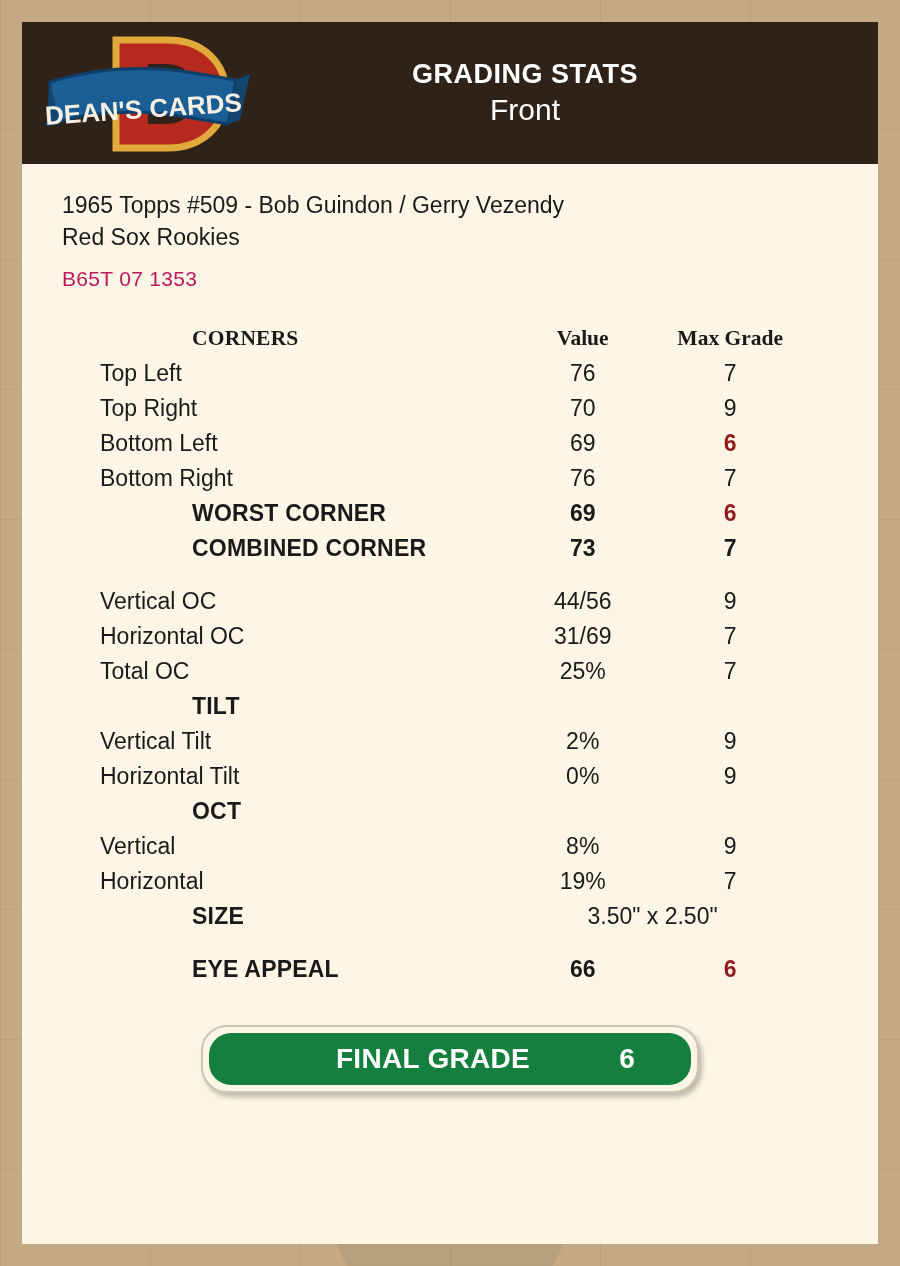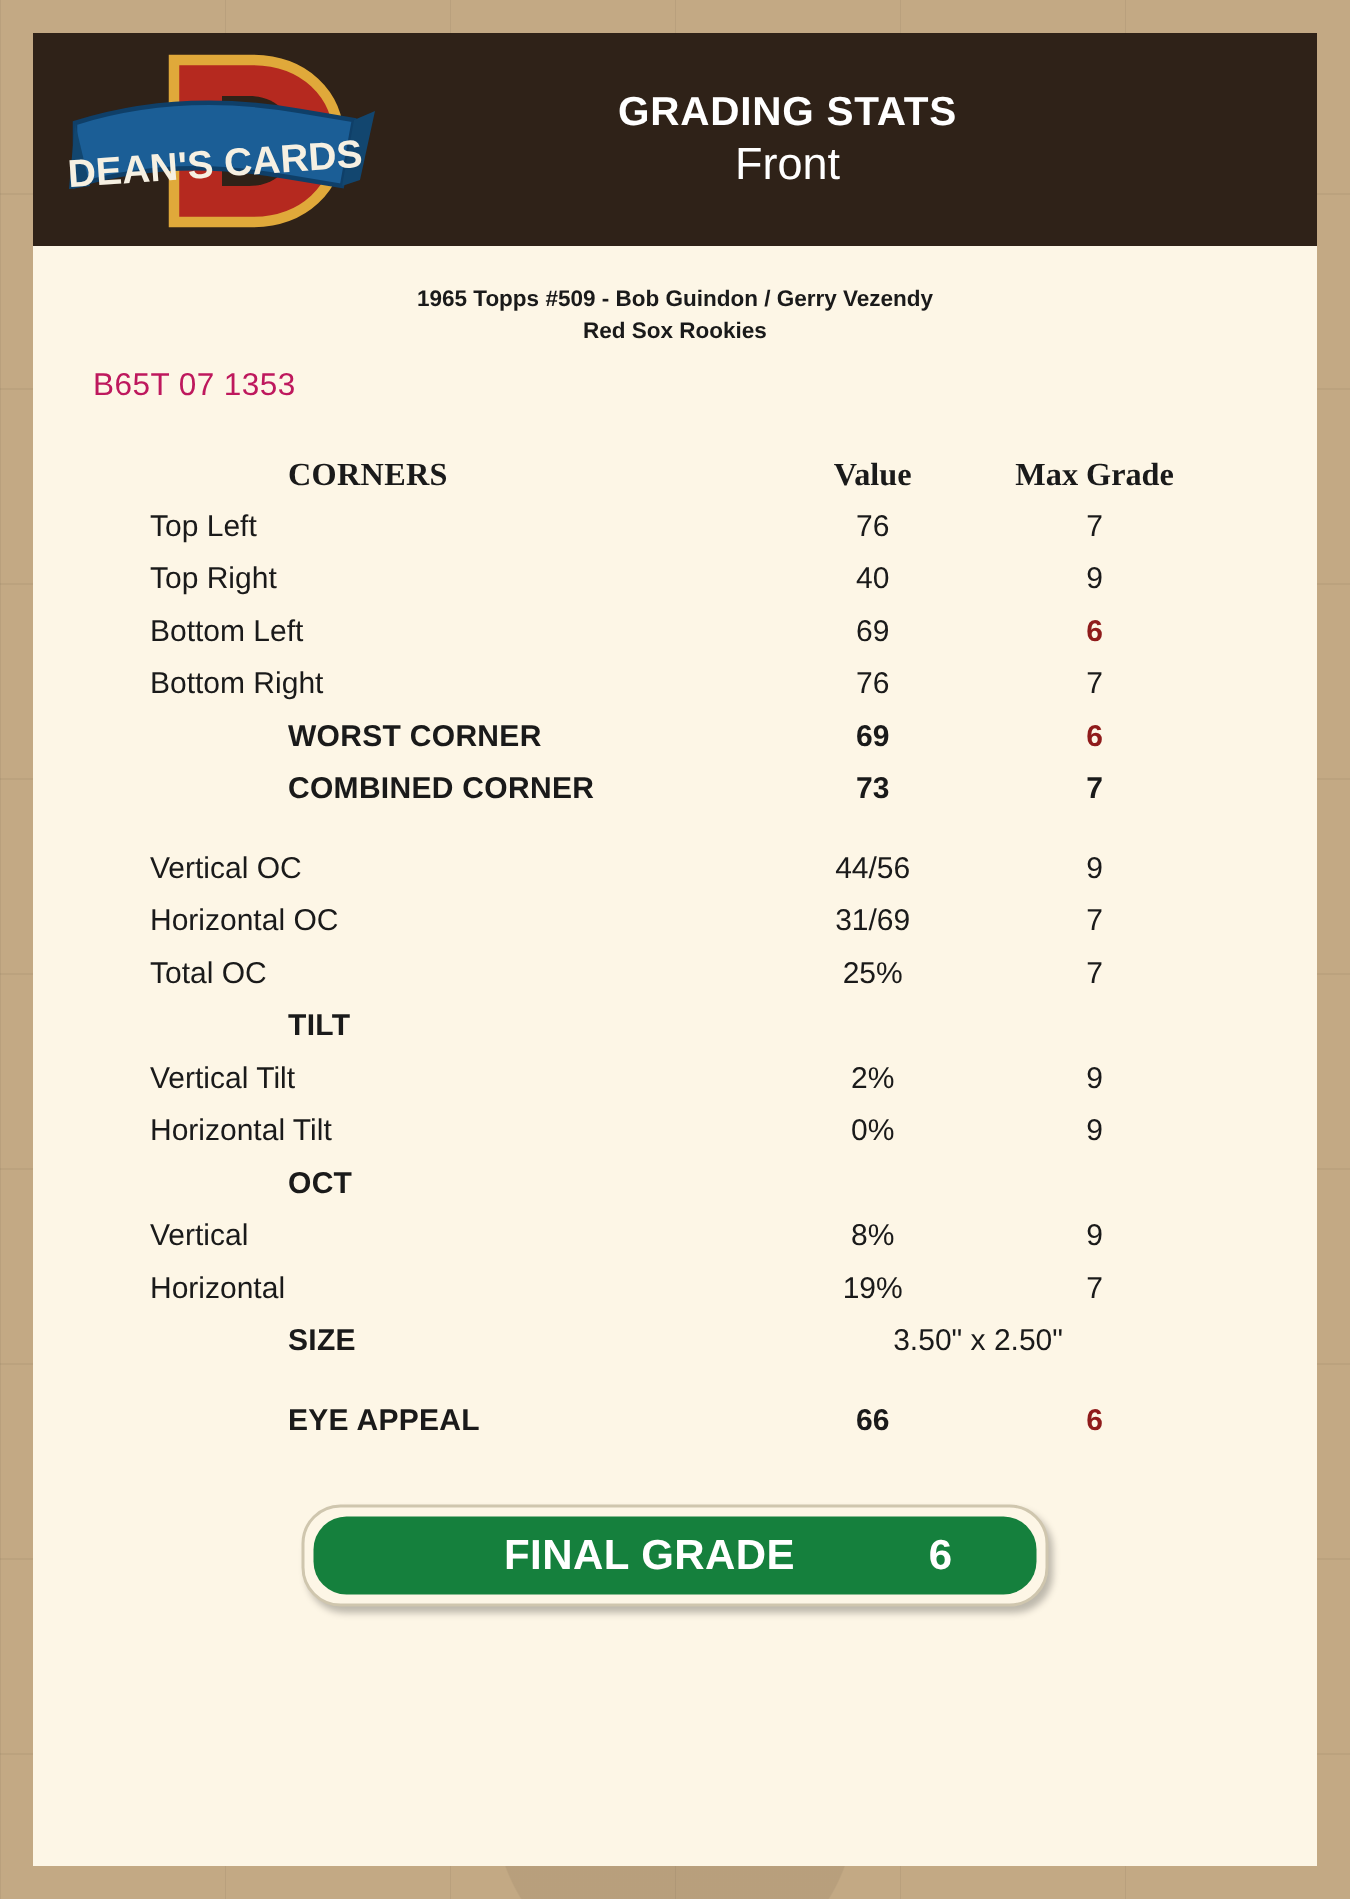--- a/index.html
+++ b/index.html
@@ -69,23 +69,23 @@
     font-size: 30px;
     font-weight: normal;
     margin-top: 4px;
     line-height: 1.1;
   }
 
   .body {
     padding: 26px 40px 0 40px;
   }
   .card-title {
-    text-align: center;
-    font-size: 15px;
-    font-weight: bold;
+    text-align: left;
+    font-size: 23px;
+    font-weight: normal;
     color: #1a1a1a;
     line-height: 1.38;
     white-space: pre-line;
   }
   .card-code {
     text-align: left;
     font-size: 21px;
     color: #be185d;
     margin-top: 14px;
     letter-spacing: 0.3px;
@@ -94,21 +94,21 @@
   table.stats {
     margin: 30px auto 0 auto;
     border-collapse: collapse;
     width: 700px;
     color: #1a1a1a;
   }
   table.stats td {
     padding: 0;
     height: 35px;
     vertical-align: middle;
-    font-size: 20px;
+    font-size: 23px;
   }
   td.c-label { width: 360px; text-align: left; padding-left: 112px; }
   td.c-value { width: 180px; text-align: center; }
   td.c-grade { width: 160px; text-align: center; }
 
   tr.section td.c-label { font-weight: bold; padding-left: 92px; letter-spacing: 0.2px; }
   tr.section td.c-value, tr.section td.c-grade { font-weight: bold; }
   tr.head td { font-weight: bold; font-size: 21.5px; font-family: Liberation Serif, serif; }
   tr.spacer td { height: 18px; }
   .grade-low { color: #8f1b1b; font-weight: bold; }
@@ -188,21 +188,21 @@
             <td class="c-value">Value</td>
             <td class="c-grade">Max Grade</td>
           </tr>
           <tr>
             <td class="c-label">Top Left</td>
             <td class="c-value">76</td>
             <td class="c-grade">7</td>
           </tr>
           <tr>
             <td class="c-label">Top Right</td>
-            <td class="c-value">40</td>
+            <td class="c-value">70</td>
             <td class="c-grade">9</td>
           </tr>
           <tr>
             <td class="c-label">Bottom Left</td>
             <td class="c-value">69</td>
             <td class="c-grade grade-low">6</td>
           </tr>
           <tr>
             <td class="c-label">Bottom Right</td>
             <td class="c-value">76</td>

